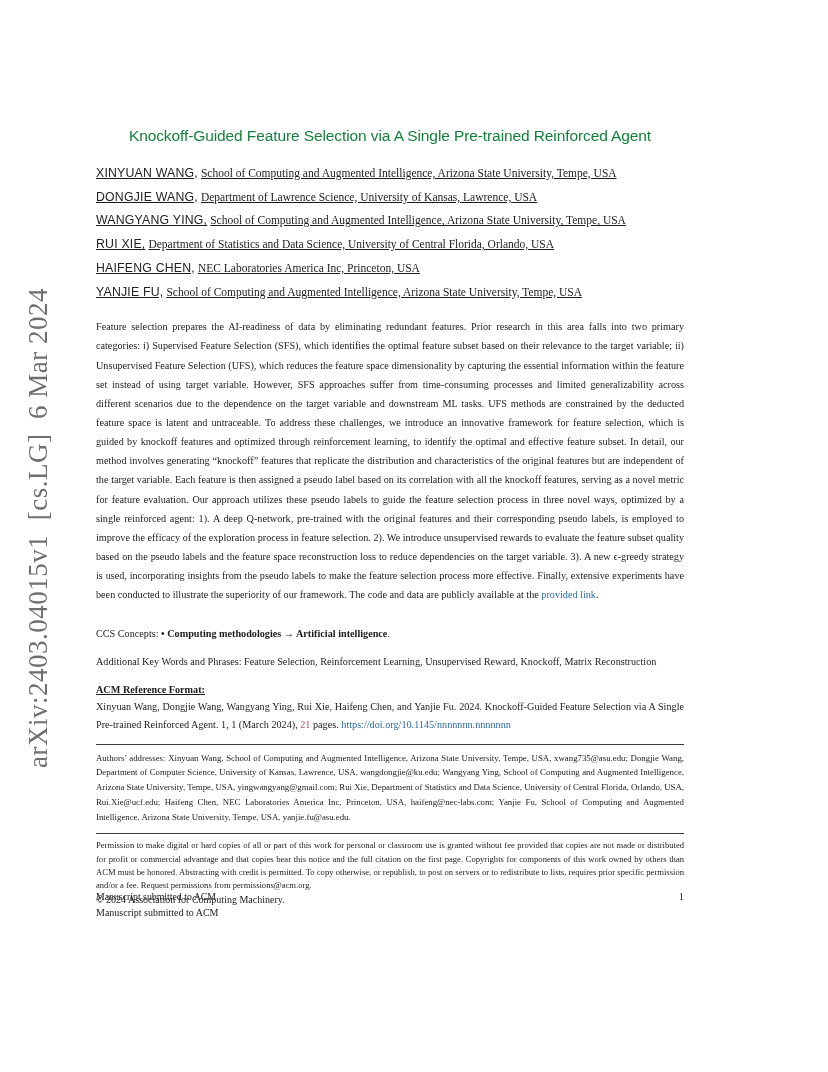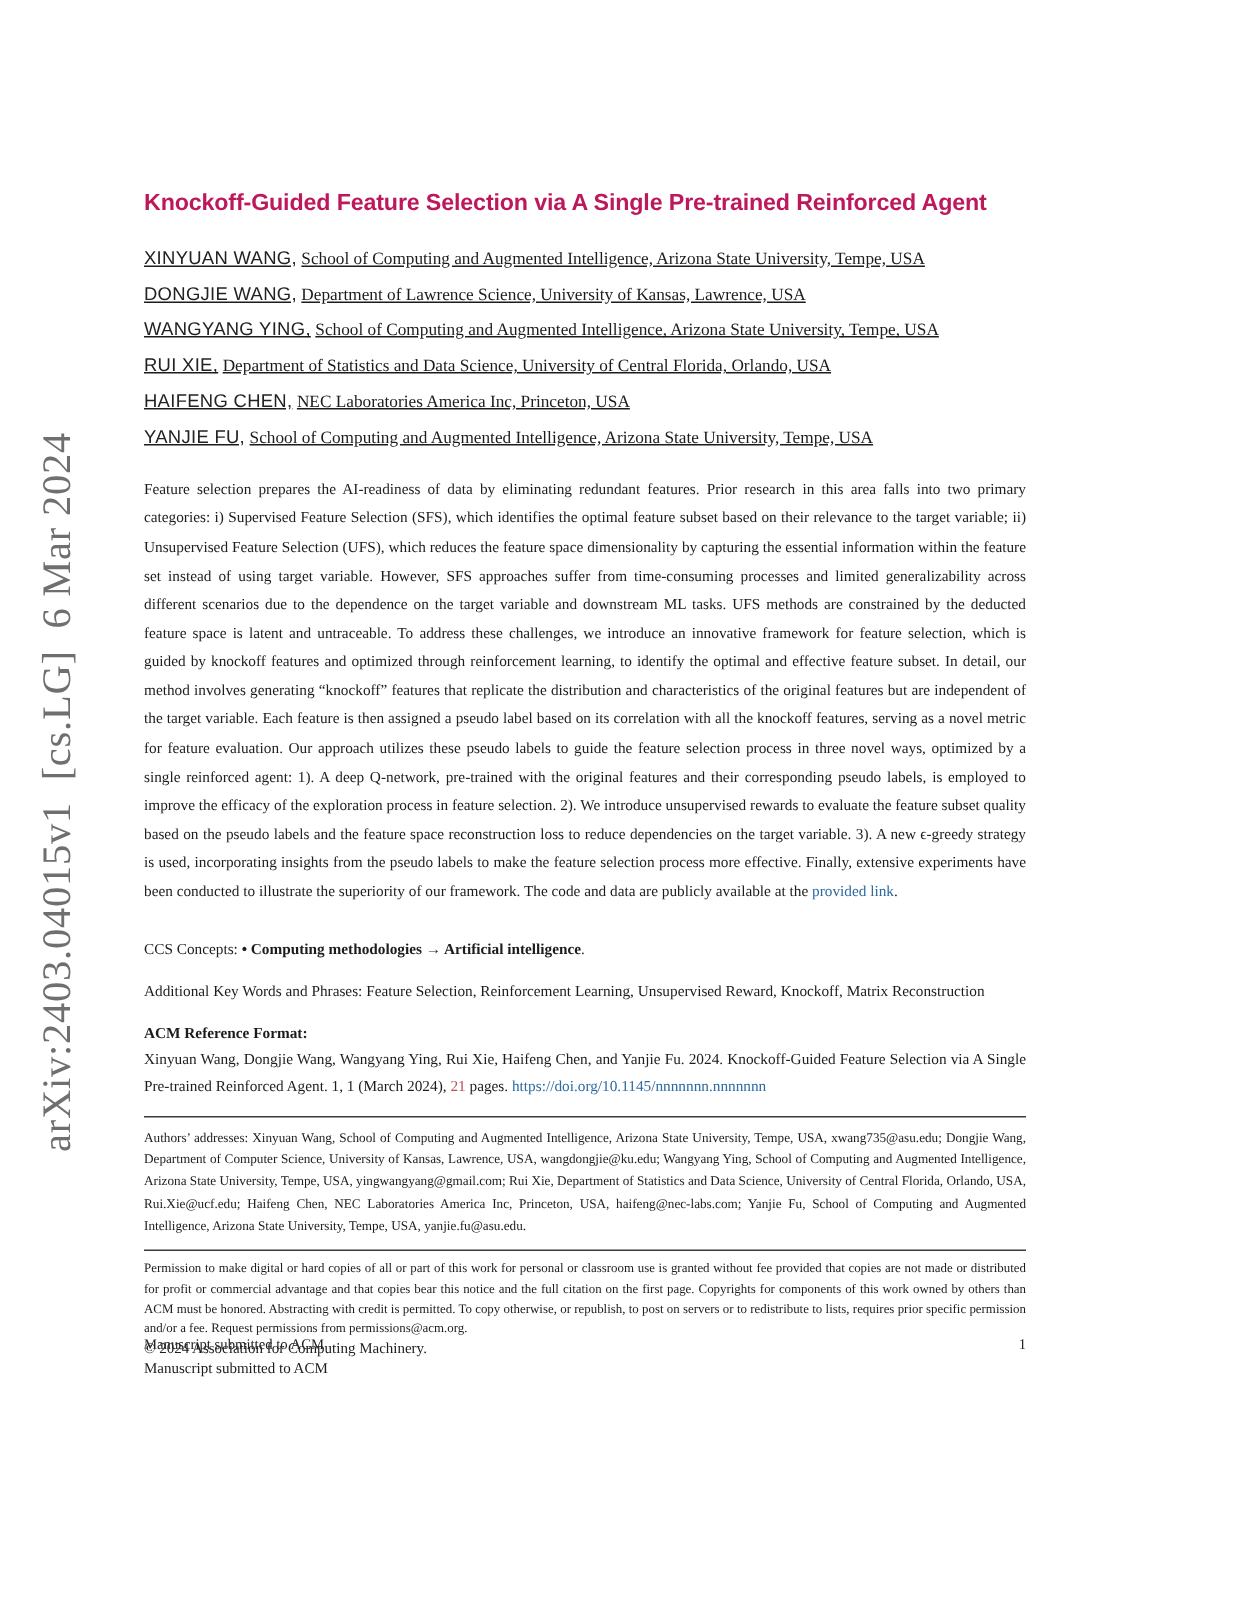--- a/index.html
+++ b/index.html
@@ -12,38 +12,38 @@
     position:absolute; left:38px; top:528px;
     transform:translate(-50%,-50%) rotate(-90deg);
     transform-origin:center center;
     font-family:"Liberation Serif", serif;
     font-size:27px; color:#6f6f6f; white-space:pre; letter-spacing:0.5px;
   }
   .content { position:absolute; left:96px; top:127px; width:588px; }
 
   .title {
     font-family:"Liberation Sans", sans-serif;
-    font-size:15.5px; font-weight:700; color:#be185d;
-    margin:0 0 16px 0; letter-spacing:-0.1px;
+    font-size:15.5px; font-weight:400; color:#15803d;
+    margin:0 0 16px 0; letter-spacing:-0.1px;text-align:center;
   }
   .authors { margin:0 0 4px 0;text-decoration:underline; }
   .author-line { line-height:22.7px; white-space:nowrap; }
   .author-name {
     font-family:"Liberation Sans", sans-serif;
     font-size:12.3px; color:#222; margin-right:3px; letter-spacing:0.2px;
   }
   .author-affil { font-size:11.5px; }
 
   .abstract { font-size:10.2px; line-height:19.15px; text-align:justify; margin:14px 0 20px 0; }
   .link { color:#2c6aa0; text-decoration:none; cursor:pointer; }
   .pages-red { color:#b5505a; }
 
   .ccs { font-size:10.2px; line-height:18px; margin:0 0 10px 0; }
   .keywords { font-size:10.2px; line-height:18px; margin:0 0 10px 0; }
-  .ref-head { font-size:10.2px; font-weight:700; line-height:17px; margin:0; }
+  .ref-head { font-size:10.2px; font-weight:700; line-height:17px; margin:0;text-decoration:underline; }
   .ref-text { font-size:10.2px; line-height:18px; text-align:justify; margin:0 0 10px 0; }
 
   .rule { border:0; border-top:1px solid #3a3a3a; margin:0 0 6px 0; }
   .rule2 { border:0; border-top:1px solid #3a3a3a; margin:0 0 5px 0; }
 
   .addresses { font-size:8.8px; line-height:14.9px; text-align:justify; margin:0 0 8px 0; }
   .permission { font-size:8.6px; line-height:13.4px; text-align:justify; margin:0; }
   .copyright, .manuscript { font-size:10px; line-height:13.4px; }
 
   .footer {

